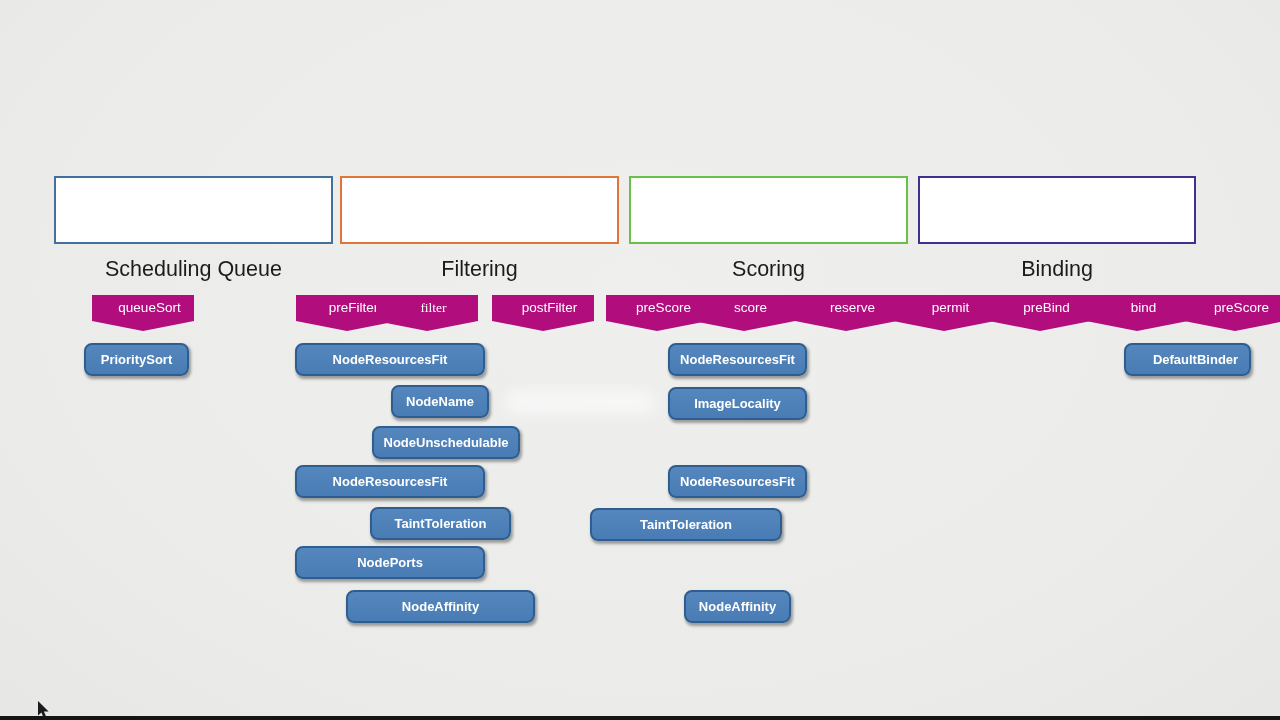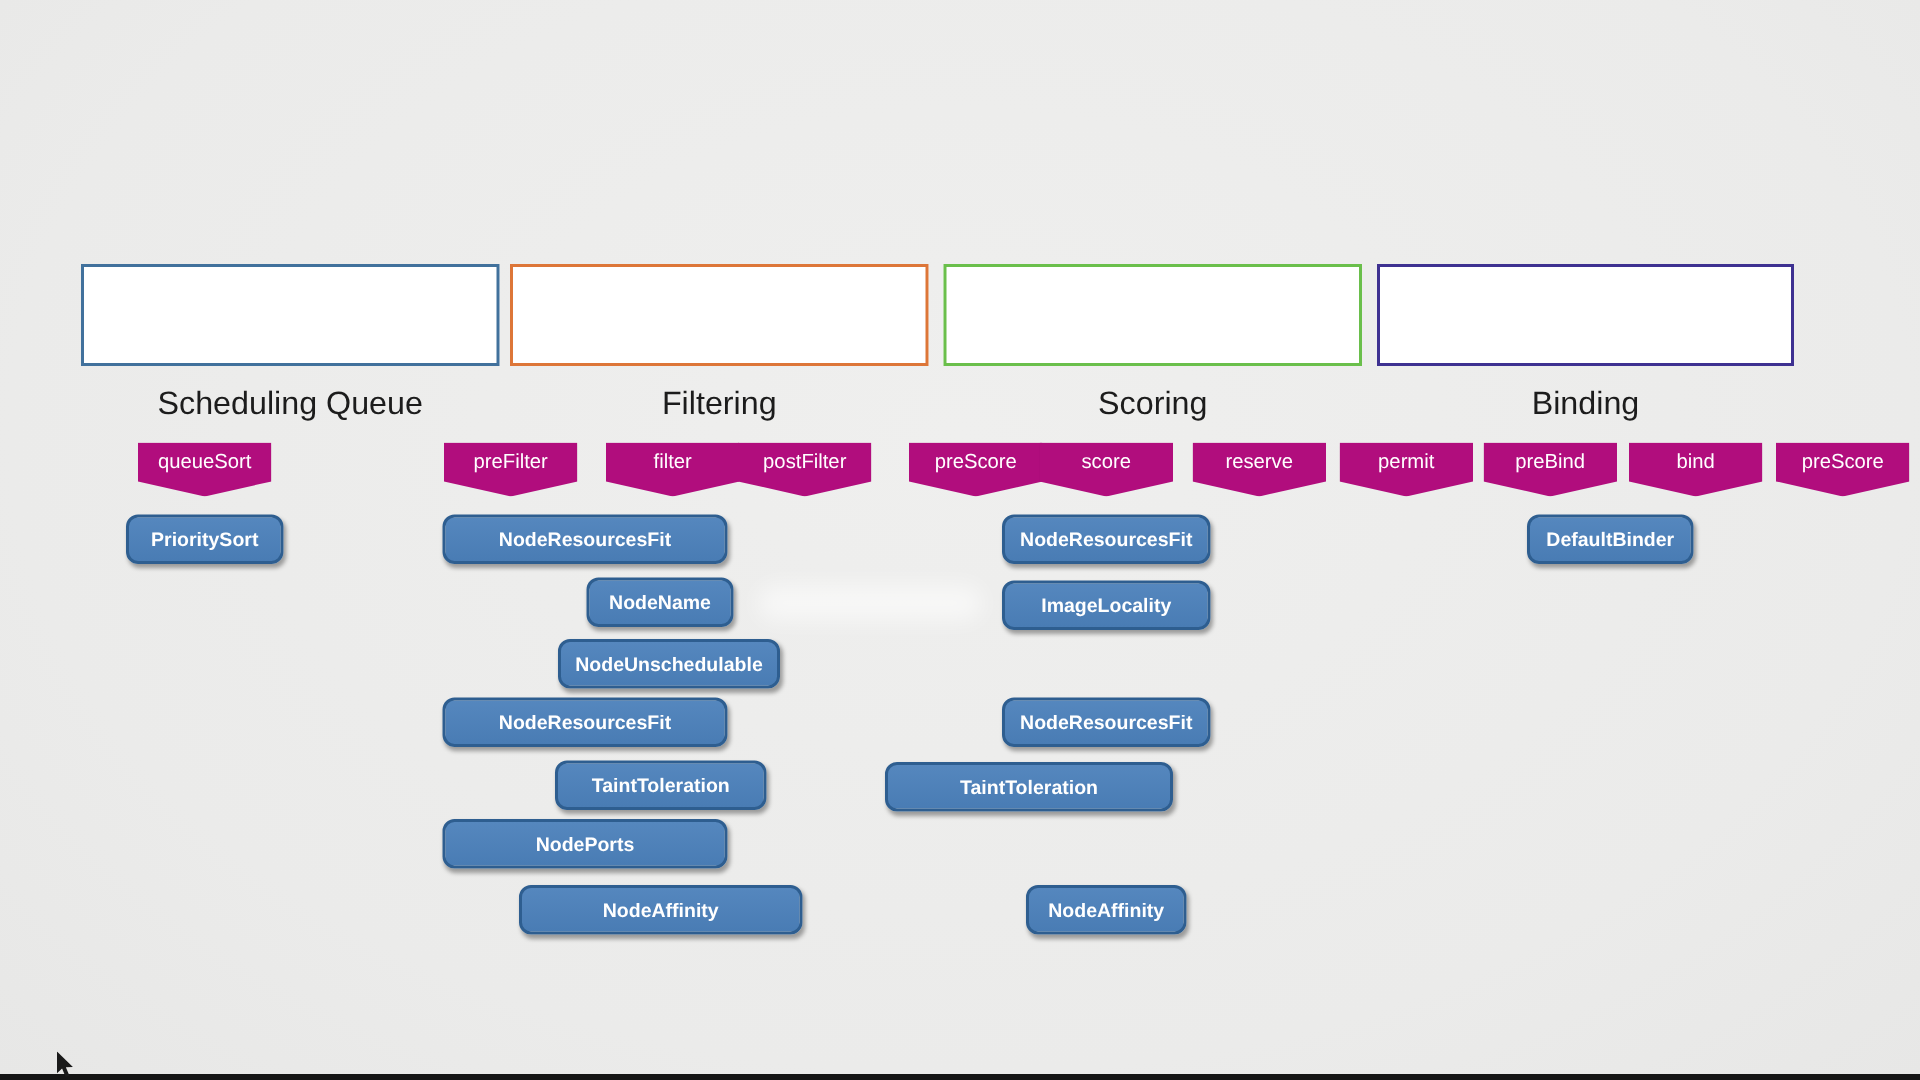--- a/index.html
+++ b/index.html
@@ -25,20 +25,21 @@
     position:absolute; top:257px; height:30px;
     font-size:21.5px; color:#1c1c1c; text-align:center; white-space:nowrap;
   }
   .ribbon {
     position:absolute; top:295px; width:89px; height:36px;
     background:#b10d7d;
     clip-path:polygon(0 0, 100% 0, 100% 72%, 50% 100%, 0 72%);
     color:#ffffff; font-size:13.5px; text-align:center; line-height:26px;
     filter:drop-shadow(0 2px 1px rgba(0,0,0,0.25));
     white-space:nowrap;
+    padding-left:13px;
   }
   .plugin {
     position:absolute; height:29px; box-sizing:content-box;
     background:linear-gradient(180deg,#5587be 0%, #497cb4 100%);
     border:2px solid #2e5e90; border-radius:8px;
     color:#ffffff; font-size:13px; font-weight:700;
     text-align:center; line-height:29px;
     box-shadow:1.5px 2.5px 3px rgba(0,0,0,0.35);
     white-space:nowrap;
   }
@@ -62,21 +63,21 @@
   <div class="phase-box p2" style="left:629px; width:279px;"></div>
   <div class="phase-box p3" style="left:918px; width:278px;"></div>
 
   <div class="phase-label" style="left:54px;  width:279px;">Scheduling Queue</div>
   <div class="phase-label" style="left:340px; width:279px;">Filtering</div>
   <div class="phase-label" style="left:629px; width:279px;">Scoring</div>
   <div class="phase-label" style="left:918px; width:278px;">Binding</div>
 
   <div class="ribbon" style="left:92px;">queueSort</div>
   <div class="ribbon" style="left:296px;">preFilter</div>
-  <div class="ribbon" style="left:404px;">filter</div>
+  <div class="ribbon" style="left:376px;font-family:Liberation Serif, serif;">filter</div>
   <div class="ribbon" style="left:492px;">postFilter</div>
   <div class="ribbon" style="left:590px;margin-left:16px;">preScore</div>
   <div class="ribbon" style="left:693px;">score</div>
   <div class="ribbon" style="left:795px;">reserve</div>
   <div class="ribbon" style="left:893px;">permit</div>
   <div class="ribbon" style="left:989px;">preBind</div>
   <div class="ribbon" style="left:1086px;">bind</div>
   <div class="ribbon" style="left:1184px;">preScore</div>
 
   <div class="plugin" style="left:84px;   top:343px; width:101px;">PrioritySort</div>
@@ -88,21 +89,21 @@
   <div class="plugin" style="left:370px;  top:507px; width:137px;">TaintToleration</div>
   <div class="plugin" style="left:295px;  top:546px; width:186px;">NodePorts</div>
   <div class="plugin" style="left:346px;  top:590px; width:185px;">NodeAffinity</div>
 
   <div class="plugin" style="left:668px;  top:343px; width:135px;">NodeResourcesFit</div>
   <div class="plugin" style="left:668px;  top:387px; width:135px;">ImageLocality</div>
   <div class="plugin" style="left:668px;  top:465px; width:135px;">NodeResourcesFit</div>
   <div class="plugin" style="left:590px;  top:508px; width:188px;">TaintToleration</div>
   <div class="plugin" style="left:684px;  top:590px; width:103px;">NodeAffinity</div>
 
-  <div class="plugin" style="left:1018px; top:343px; width:107px;">DefaultBinder</div>
+  <div class="plugin" style="left:1124px; top:343px; width:107px;padding-left:16px;">DefaultBinder</div>
 
   <div class="smudge"></div>
 
   <div class="bottom-bar"></div>
 
   <svg class="cursor" width="13" height="18" viewBox="0 0 13 18">
     <path d="M1,0 L1,14.5 L4.4,11.4 L6.8,17.2 L9.3,16.1 L6.9,10.5 L11.6,10.4 Z" fill="#1a1a1a"></path>
   </svg>
 
 </div>

